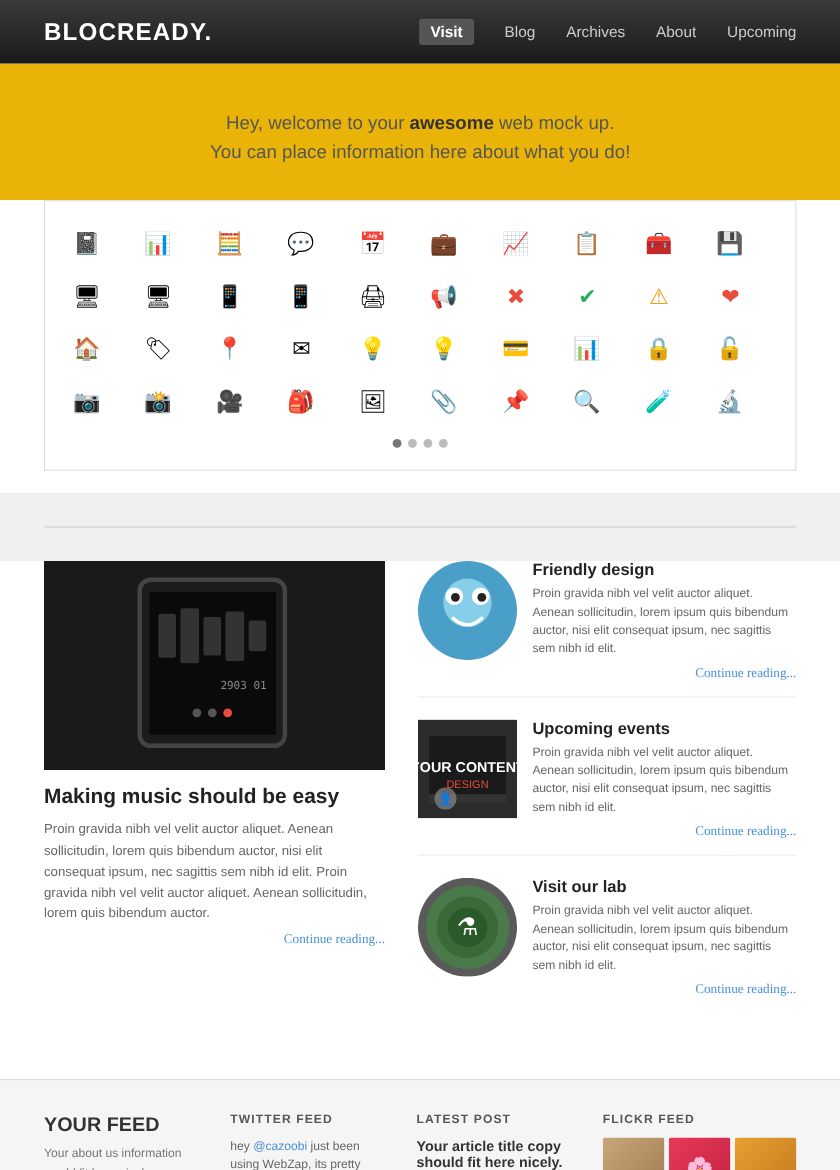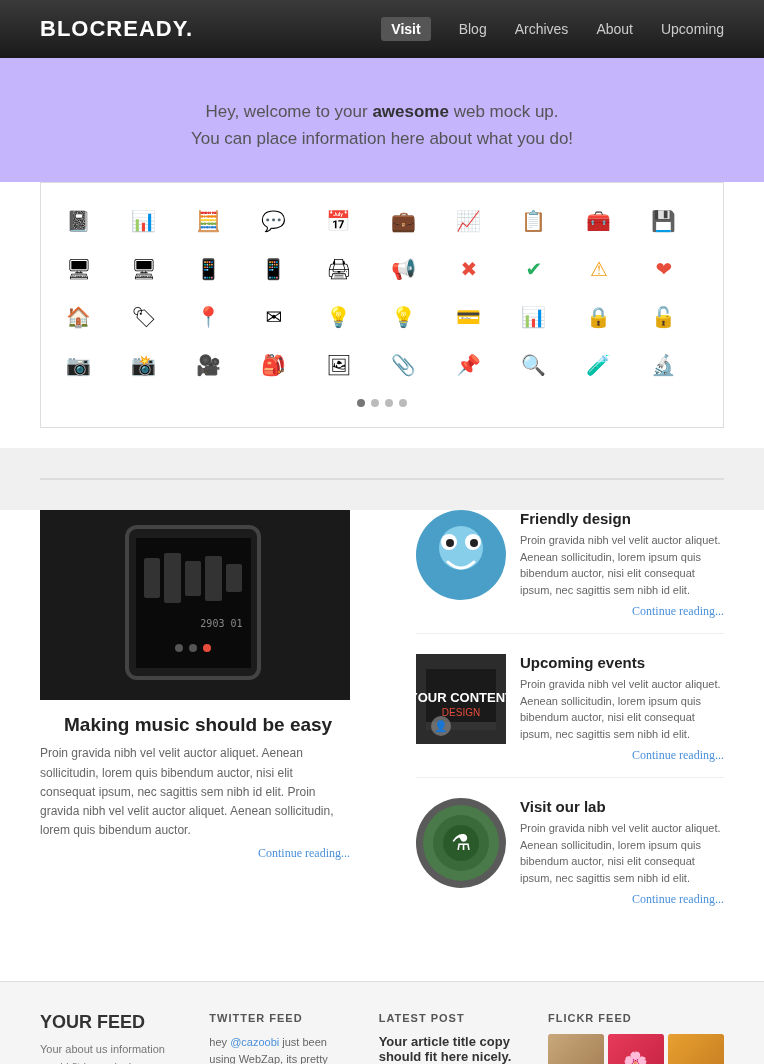--- a/index.html
+++ b/index.html
@@ -36,21 +36,21 @@
     }
 
     
     .main-container {
       background: #f0f0f0;
       padding: 0;
     }
 
     
     .hero {
-      background: #c4b5fd;
+      background: #eab308;
       text-align: center;
       padding: 40px 40px 30px;
     }
     .hero p {
       font-size: 17px;
       color: #555;
       line-height: 1.6;
     }
     .hero p strong { color: #333; font-weight: 900; }
 
@@ -100,39 +100,38 @@
     }
 
     
     .content-area {
       background: #fff;
       padding: 0 40px 40px;
       display: flex;
       gap: 30px;
     }
     .left-col { width: 310px; flex-shrink: 0; }
-    .right-col { flex: 1; margin-left: 36px; }
+    .right-col { flex: 1; }
 
     .feature-image {
       width: 310px;
       height: 190px;
       background: #1a1a1a;
       display: flex;
       align-items: center;
       justify-content: center;
       overflow: hidden;
       margin-bottom: 14px;
     }
 
     .article-title {
       font-size: 19px;
       font-weight: 900;
       color: #222;
       margin-bottom: 8px;
-      margin-left: 24px;
     }
     .article-text {
       font-size: 12px;
       color: #666;
       line-height: 1.6;
     }
     .continue-link {
       color: #4a90d9;
       font-size: 12px;
       text-decoration: none;

